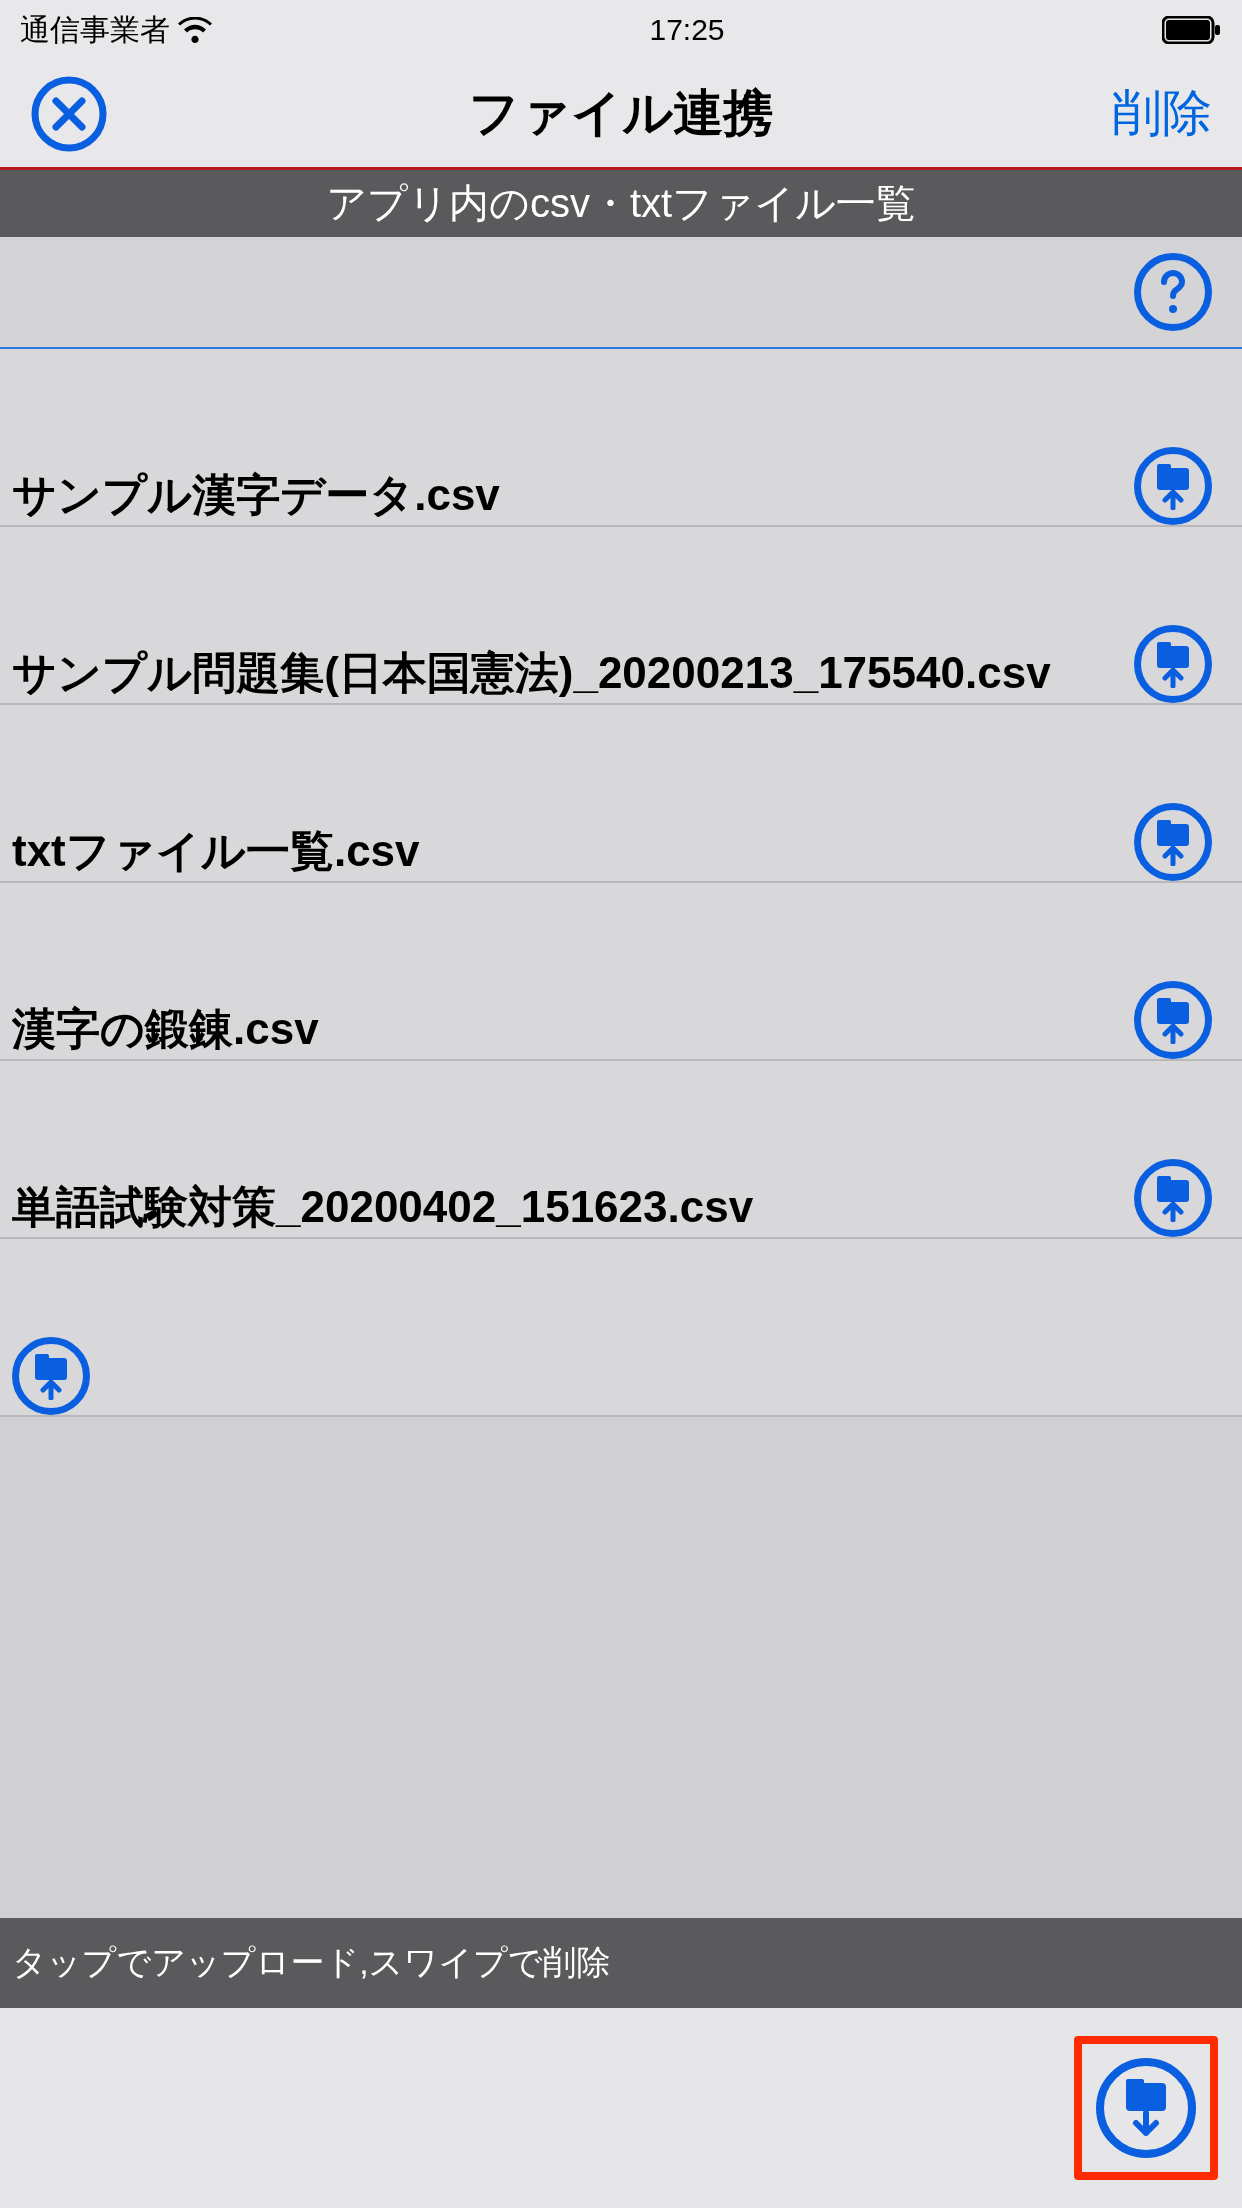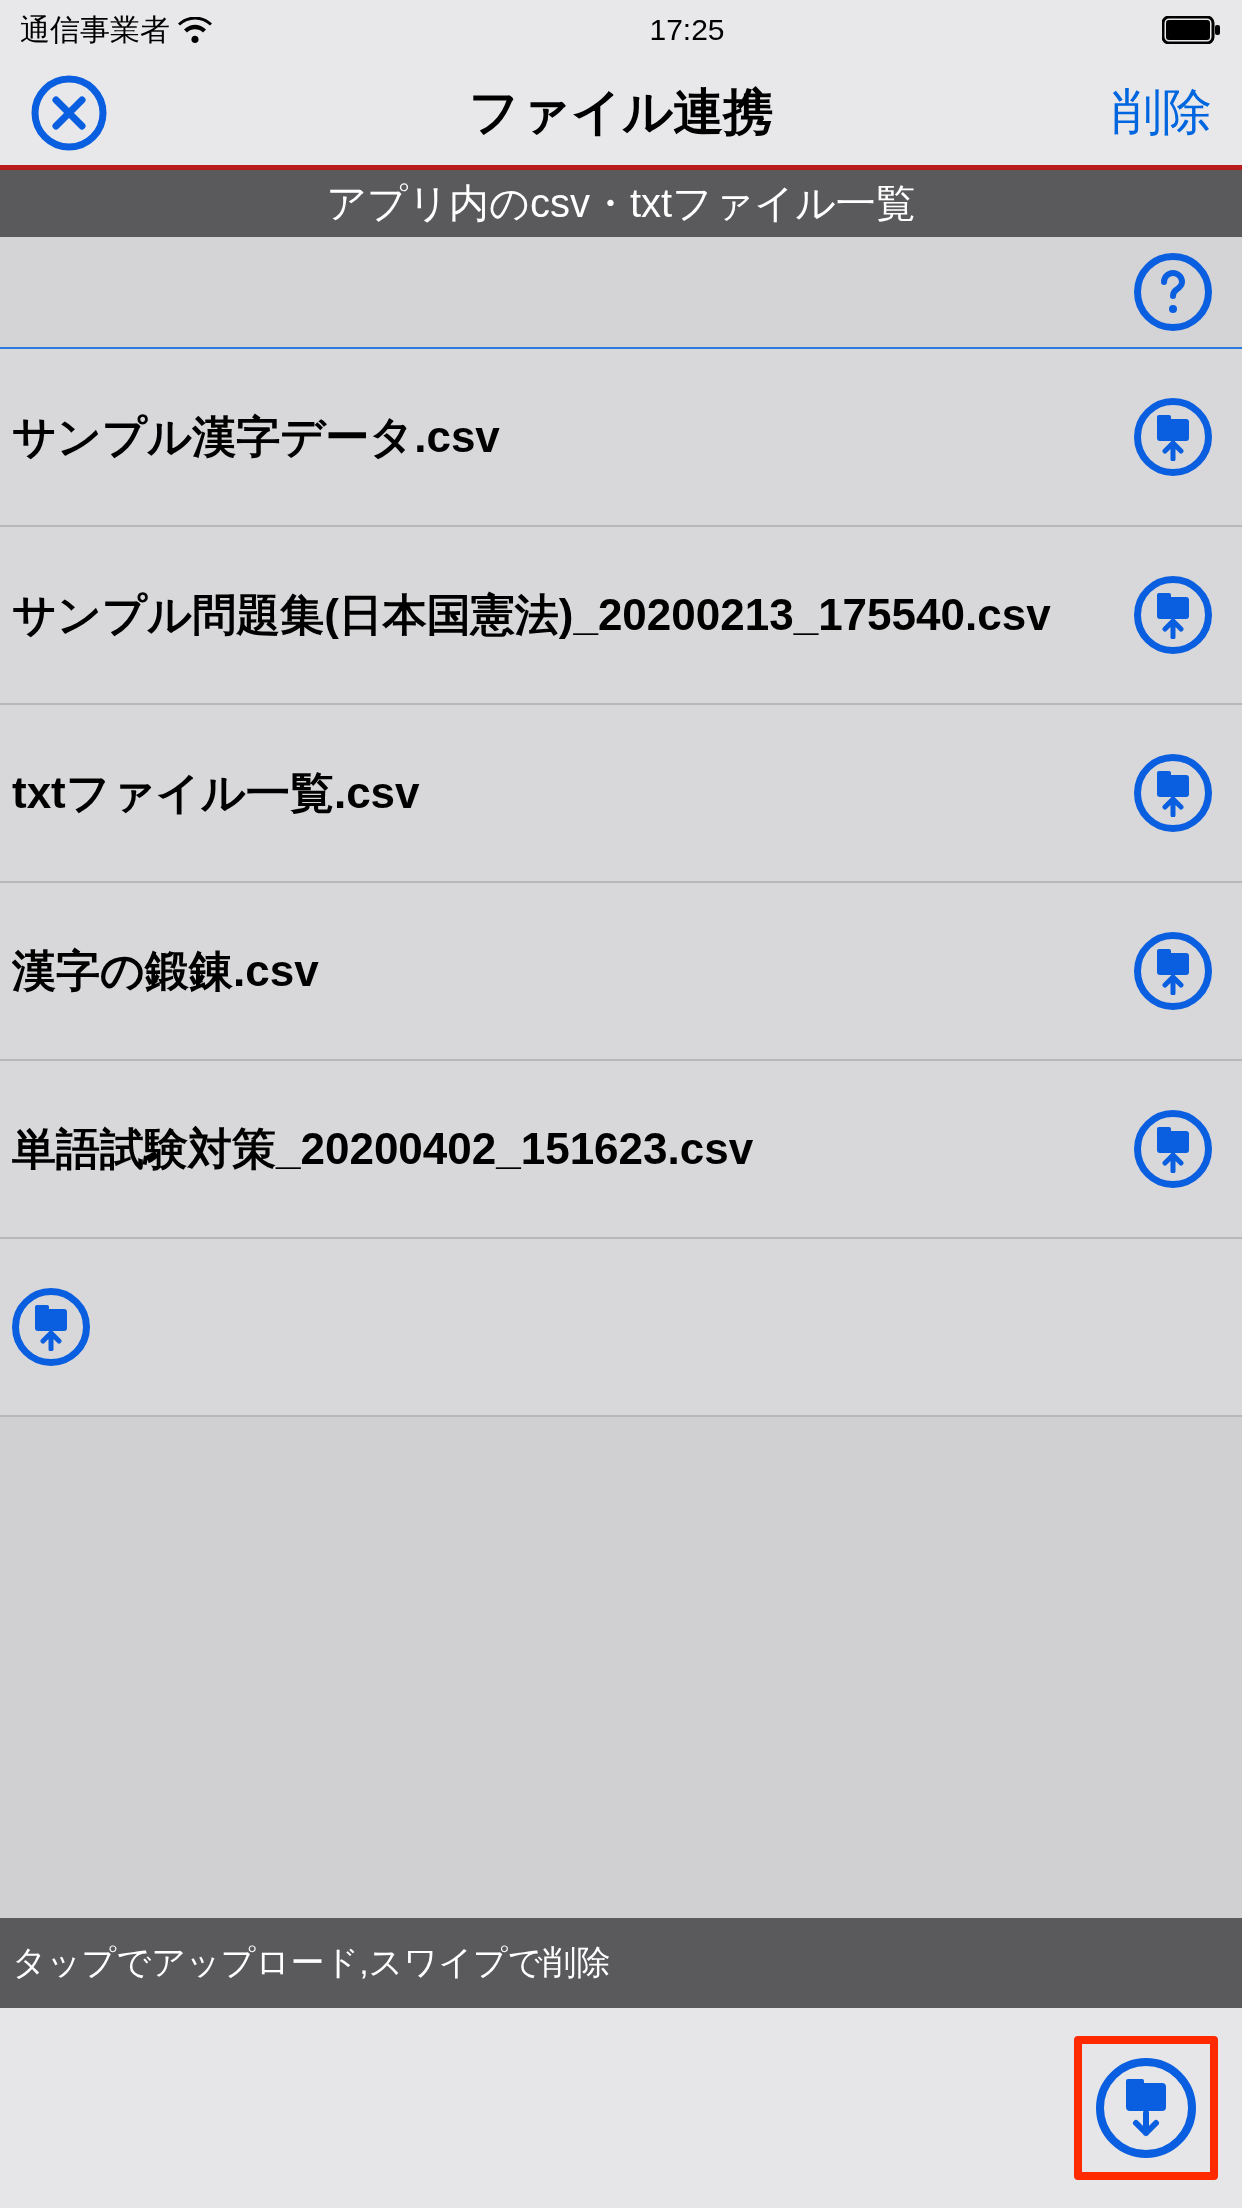--- a/index.html
+++ b/index.html
@@ -25,21 +25,21 @@
     .status-right { display: flex; align-items: center; }
     .wifi-icon { display: inline-flex; }
     .battery-icon { display: inline-flex; }
     .nav-bar {
       height: 110px;
       background: #e8e8ea;
       display: flex;
       align-items: center;
       justify-content: space-between;
       padding: 0 30px;
-      border-bottom: 5px solid #b91c1c;
+      border-bottom: 3px solid #b91c1c;
     }
     .nav-left { width: 140px; display:flex; align-items:center; }
     .nav-center {
       flex: 1;
       text-align: center;
       font-size: 50px;
       font-weight: 700;
       color: #000;
     }
     .nav-right {
@@ -63,21 +63,21 @@
       align-items: center;
       justify-content: flex-end;
       padding-right: 30px;
       border-bottom: 2px solid #2a7ae2;
     }
     .file-list { }
     .file-row {
       height: 178px;
       background: #d8d8da;
       display: flex;
-      align-items: center;
+      align-items: flex-end;
       justify-content: space-between;
       padding: 0 30px 0 12px;
       border-bottom: 2px solid #b8b8ba;
     }
     .file-label {
       font-size: 44px;
       font-weight: 600;
       color: #000;
       flex: 1;
       overflow: hidden;

